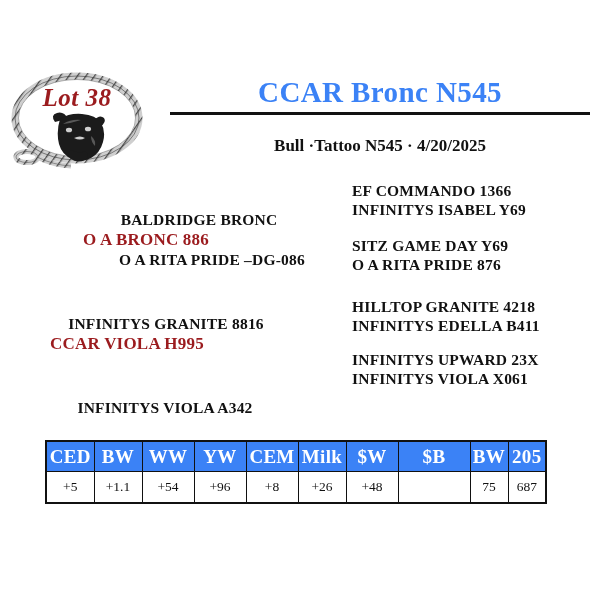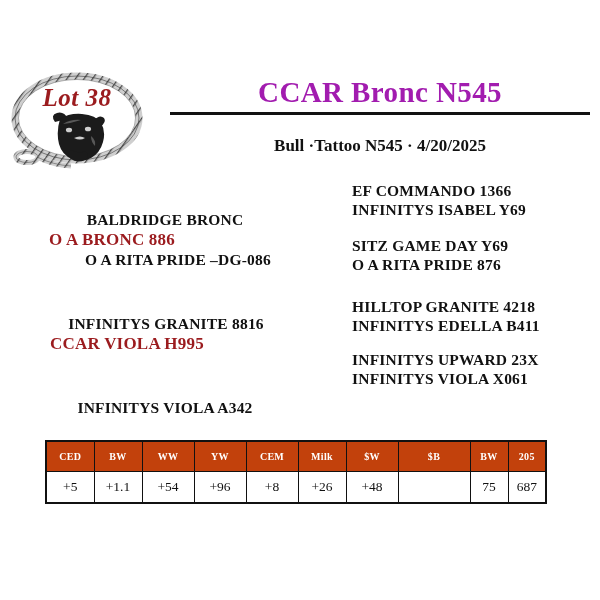--- a/index.html
+++ b/index.html
@@ -51,21 +51,21 @@
   
   #title {
     position: absolute;
     left: 170px;
     top: 76px;
     width: 420px;
     text-align: center;
     font-size: 29px;
     font-weight: bold;
     letter-spacing: 0.4px;
-    color: #a21caf;
+    color: #3b82f6;
     white-space: nowrap;
   }
   #title-rule {
     position: absolute;
     left: 170px;
     top: 112px;
     width: 420px;
     height: 0;
     border-top: 3px solid #111111;
   }
@@ -82,21 +82,21 @@
     margin-top: 16px;
   }
 
   
   .parent-group {
     position: absolute;
     left: 0;
     width: 320px;
     text-align: center;
   }
-  #sire-group  { top: 210px; }
+  #sire-group  { top: 210px; padding-left: 34px; }
   #dam-group   { top: 314px; }
 
   .gp-line {
     font-size: 15.5px;
     font-weight: bold;
     color: #111111;
     letter-spacing: 0.2px;
     line-height: 19px;
     white-space: nowrap;
   }
@@ -143,23 +143,23 @@
     width: 500px;
     border: 2px solid #111111;
   }
   table.epd th,
   table.epd td {
     border: 1.5px solid #111111;
     text-align: center;
     padding: 0;
   }
   table.epd th {
-    background: #c2410c;
+    background: #3b82f6;
     color: #ffffff;
-    font-size: 10px;
+    font-size: 19px;
     font-weight: bold;
     height: 29px;
     letter-spacing: 0.3px;
   }
   table.epd td {
     background: #ffffff;
     color: #111111;
     font-size: 13.5px;
     height: 30px;
   }

